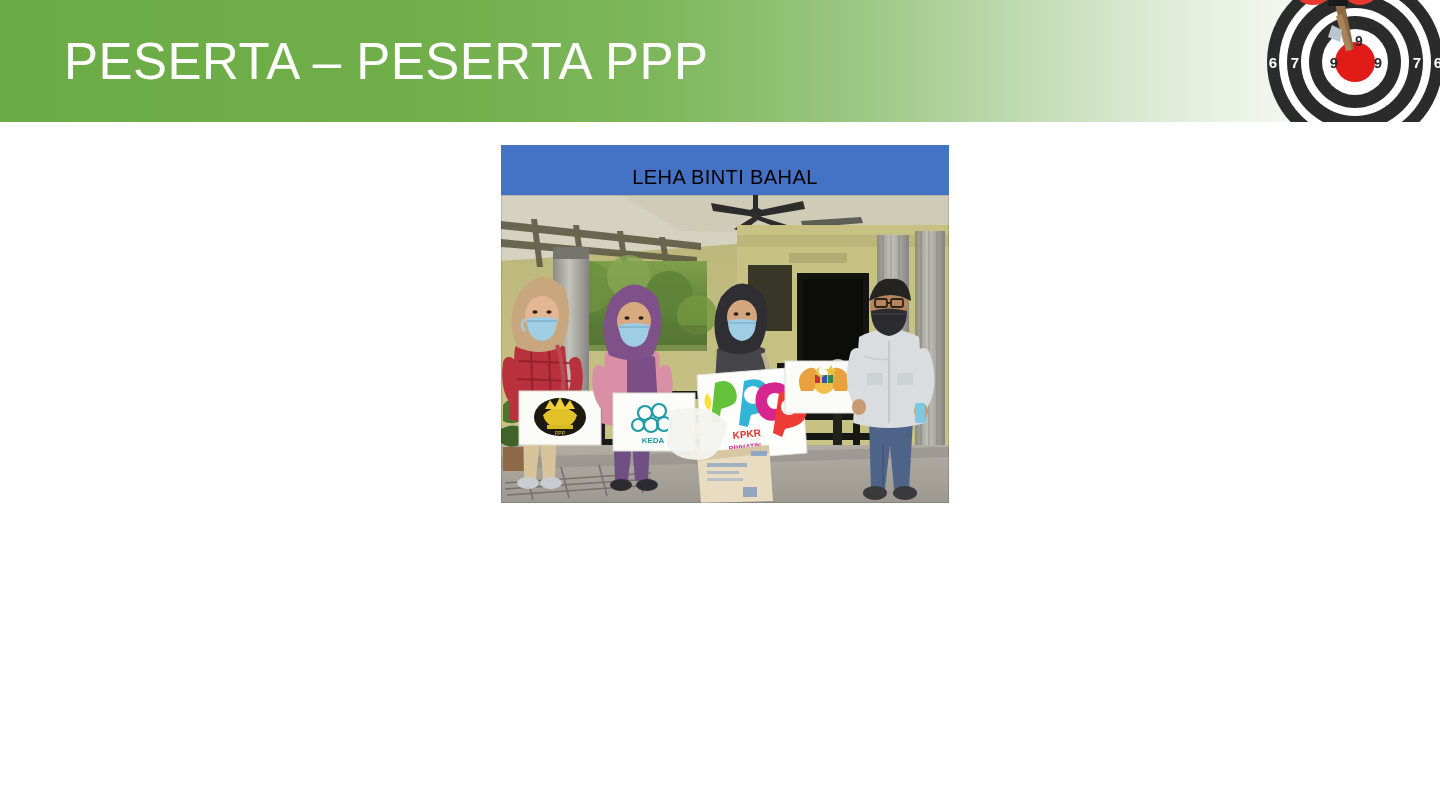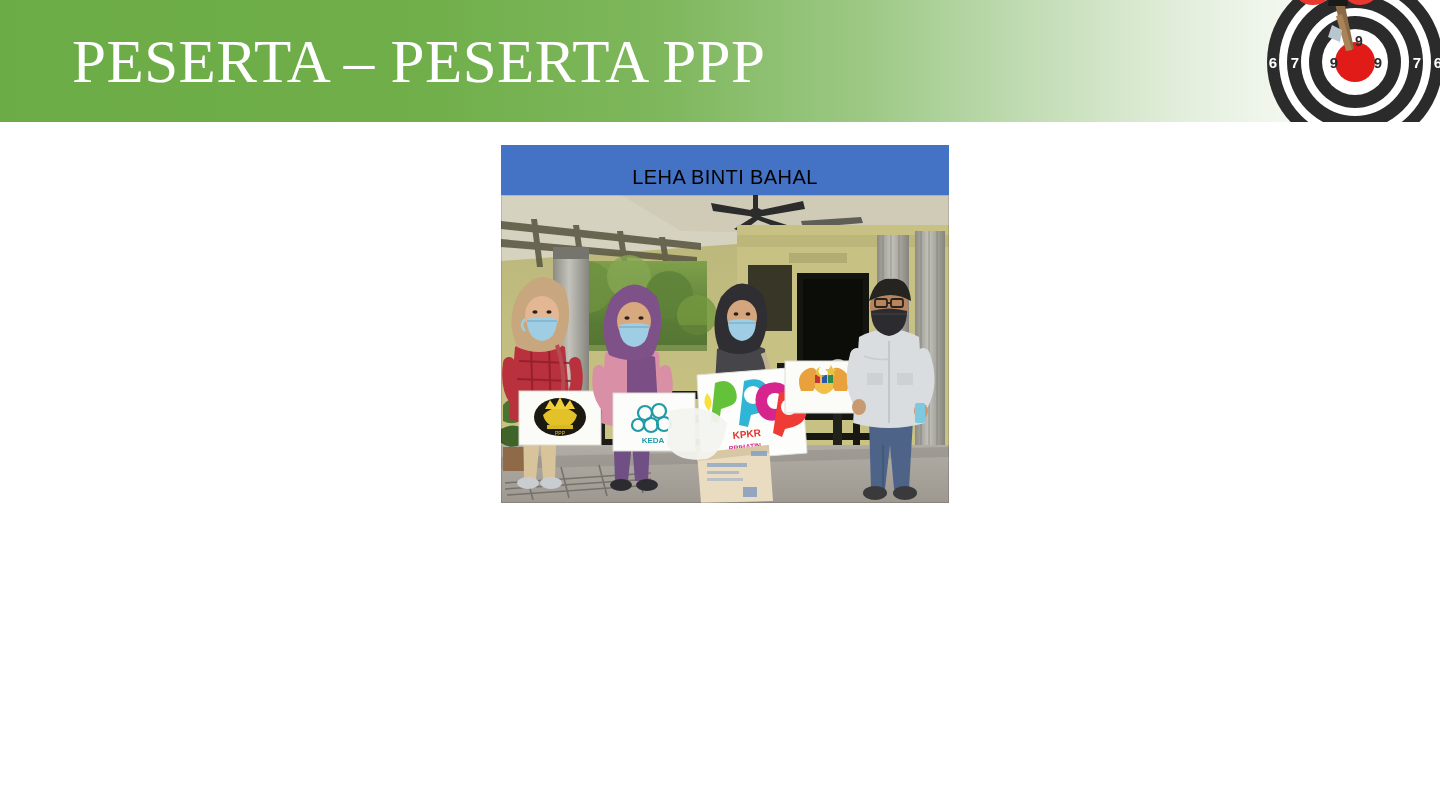--- a/index.html
+++ b/index.html
@@ -38,29 +38,29 @@
         #9CC884 60%,
         #C3DDB6 72%,
         #E2EEDB 82%,
         #F4F8F1 90%,
         #FCFDFB 96%,
         #FFFFFF 100%);
     overflow: hidden;
   }
   #title-text {
     position: absolute;
-    left: 72px;
+    left: 64px;
     top: 22px;
-    font-size: 61px;
+    font-size: 51px;
     line-height: 80px;
     font-weight: 300;
     letter-spacing: 0.5px;
     color: #FFFFFF;
     white-space: nowrap;
-    font-family: Liberation Serif, serif;
+    font-family: Liberation Sans, sans-serif;
   }
 
   
   #dartboard-wrap {
     position: absolute;
     left: 1262px;
     top: -48px;
     width: 186px;
     height: 186px;
   }

